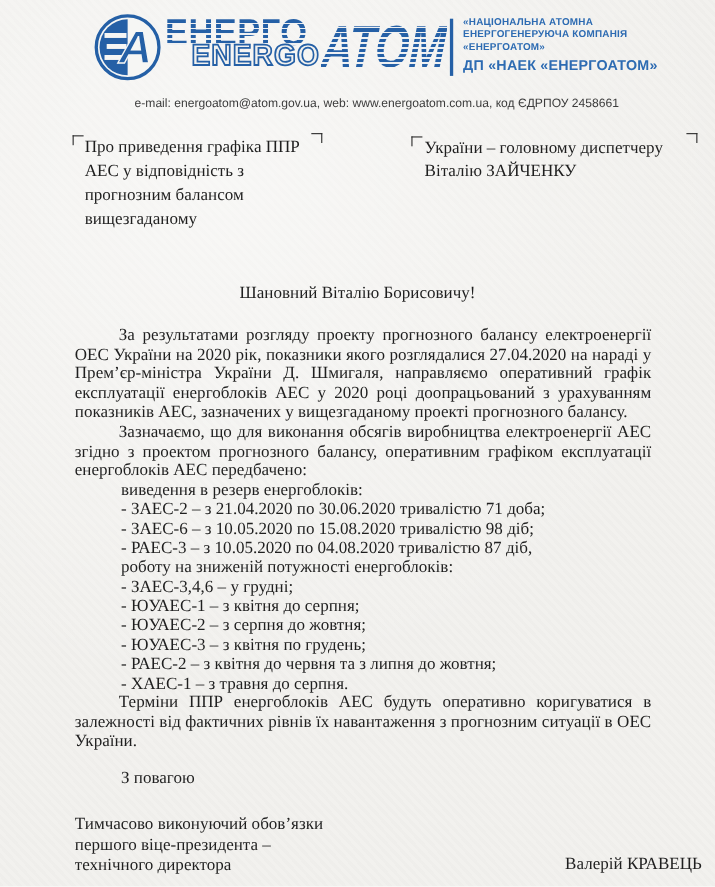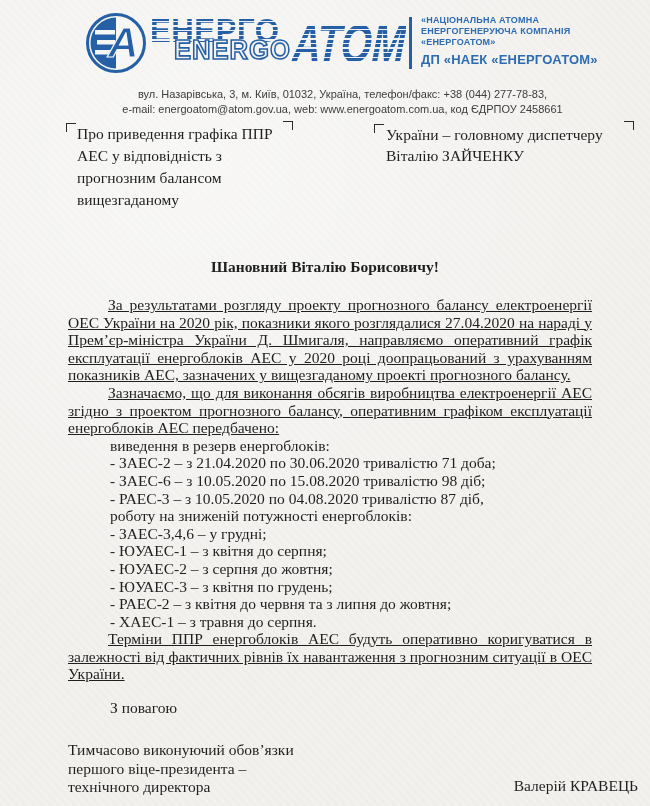--- a/index.html
+++ b/index.html
@@ -71,26 +71,26 @@
     position:absolute;left:77px;top:123px;width:218px;
     font-size:15.5px;line-height:22px;
   }
   .addressee{
     position:absolute;left:386px;top:125px;width:246px;
     font-size:15.5px;line-height:20px;
   }
   .addressee .stretch{word-spacing:9px;}
   .addressee .l4{margin-top:1px;}
   
-  .salutation{position:absolute;left:0;top:258px;width:650px;text-align:center;font-size:15.5px;font-weight:bold;}
+  .salutation{position:absolute;left:0;top:258px;width:650px;text-align:center;font-size:15.5px;}
   .body{
     position:absolute;left:68px;top:296px;width:524px;
     font-size:15.5px;line-height:17.6px;
   }
-  .body p{margin:0;text-align:justify;text-indent:40px;text-decoration:underline;}
+  .body p{margin:0;text-align:justify;text-indent:40px;}
   .body .li{padding-left:42px;text-align:left;}
   .closing{position:absolute;left:110px;top:699px;font-size:15.5px;}
   .sigrow{
     position:absolute;left:68px;top:741px;width:570px;
     display:flex;justify-content:space-between;align-items:flex-end;
     font-size:15.5px;line-height:18.5px;
   }
   .sig-name{white-space:nowrap;padding-bottom:1px;}
 </style>
 </head>
@@ -118,21 +118,20 @@
   <div class="header-sep"></div>
 
   <div class="company">
     <div class="small">«НАЦІОНАЛЬНА АТОМНА</div>
     <div class="small">ЕНЕРГОГЕНЕРУЮЧА КОМПАНІЯ</div>
     <div class="small">«ЕНЕРГОАТОМ»</div>
     <div class="big">ДП «НАЕК «ЕНЕРГОАТОМ»</div>
   </div>
 
   <div class="address">
-    <div>вул. Назарівська, 3, м. Київ, 01032, Україна, телефон/факс: +38 (044) 277-78-83,</div>
     <div>e-mail: energoatom@atom.gov.ua,  web: www.energoatom.com.ua, код ЄДРПОУ 2458661</div>
   </div>
 
   <div class="corner tl" style="left:66px;top:123px;"></div>
   <div class="corner tr" style="left:283px;top:121px;"></div>
   <div class="corner tl" style="left:374px;top:124px;"></div>
   <div class="corner tr" style="left:624px;top:121px;"></div>
 
   <div class="subject">
     <div>Про приведення графіка ППР</div>

